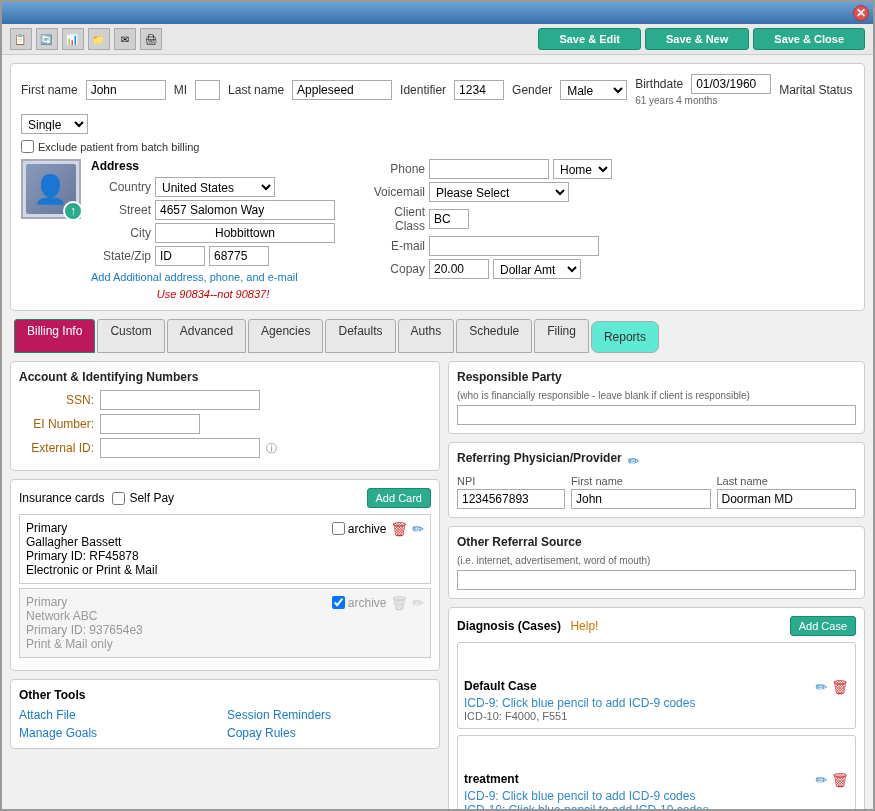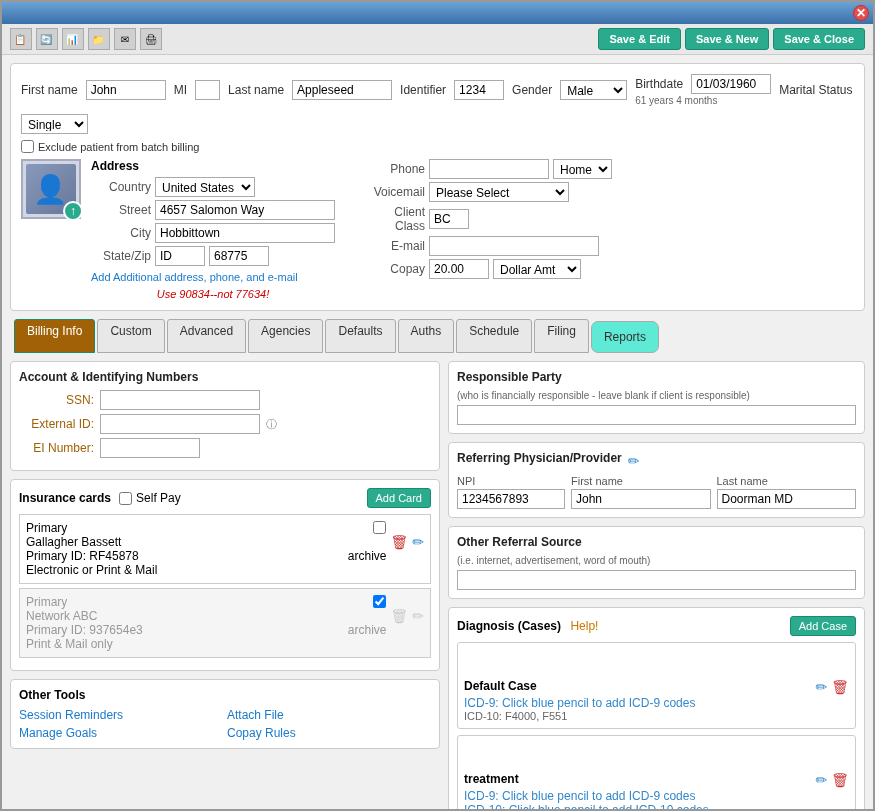--- a/index.html
+++ b/index.html
@@ -4,63 +4,63 @@
   <style>
     * { box-sizing: border-box; margin: 0; padding: 0; font-family: Arial, sans-serif; font-size: 12px; }
     body { background: #c0c0c0; width: 875px; height: 811px; overflow: hidden; }
     .window { background: #f0f0f0; border: 2px solid #999; width: 875px; height: 811px; display: flex; flex-direction: column; }
     .titlebar { background: linear-gradient(to bottom, #6ba3d6, #3a6fa8); height: 22px; display: flex; align-items: center; justify-content: flex-end; padding: 0 4px; }
     .titlebar-close { background: #e05050; border-radius: 50%; width: 16px; height: 16px; display: flex; align-items: center; justify-content: center; color: white; font-size: 11px; font-weight: bold; cursor: pointer; border: 1px solid #c03030; }
     .toolbar { background: #e8e8e8; padding: 4px 8px; display: flex; align-items: center; justify-content: space-between; border-bottom: 1px solid #ccc; }
     .toolbar-icons { display: flex; gap: 4px; }
     .toolbar-icon { width: 22px; height: 22px; background: #d0d0d0; border: 1px solid #aaa; display: flex; align-items: center; justify-content: center; cursor: pointer; font-size: 10px; }
     .toolbar-buttons { display: flex; gap: 4px; }
-    .btn-teal { background: #2aab8e; color: white; border: 1px solid #1a8a6e; padding: 4px 10px; cursor: pointer; border-radius: 3px; font-size: 11px; font-weight: bold; }
+    .btn-teal { background: #2aab8e; color: white; border: 1px solid #1a8a6e; padding: 4px 20px; cursor: pointer; border-radius: 3px; font-size: 11px; font-weight: bold; }
     .content { flex: 1; padding: 8px; overflow-y: auto; }
     .patient-form { background: white; border: 1px solid #ccc; border-radius: 4px; padding: 10px; margin-bottom: 8px; }
     .form-row { display: flex; align-items: center; gap: 8px; margin-bottom: 6px; flex-wrap: wrap; }
     .form-label { color: #333; white-space: nowrap; }
     .form-input { border: 1px solid #aaa; padding: 2px 4px; height: 20px; }
     .form-select { border: 1px solid #aaa; padding: 2px; height: 20px; background: white; }
     .patient-body { display: flex; gap: 10px; }
     .avatar-area { display: flex; flex-direction: column; align-items: center; }
     .avatar { width: 60px; height: 60px; background: #d0d8e8; border: 2px solid #aab; display: flex; align-items: center; justify-content: center; position: relative; }
     .avatar-img { width: 50px; height: 50px; background: #8899bb; border-radius: 2px; }
     .avatar-upload { background: #2aab8e; border-radius: 50%; width: 20px; height: 20px; display: flex; align-items: center; justify-content: center; color: white; font-size: 12px; position: absolute; bottom: -4px; right: -4px; cursor: pointer; border: 2px solid white; }
     .address-section { }
     .address-section .section-title { font-weight: bold; margin-bottom: 4px; }
     .address-row { display: flex; align-items: center; gap: 4px; margin-bottom: 3px; }
     .address-label { width: 60px; text-align: right; color: #555; }
     .phone-section { margin-left: 20px; }
     .warning-text { color: #cc0000; font-size: 11px; text-align: center; margin-top: 4px; font-style: italic; }
     .link-text { color: #1a7acc; cursor: pointer; font-size: 11px; }
     .tabs { display: flex; flex-wrap: wrap; gap: 2px; margin-bottom: 8px; padding: 0 4px; }
     .tab { padding: 4px 12px; border: 1px solid #aaa; background: #e8e8e8; cursor: pointer; border-radius: 3px 3px 0 0; color: #333; }
-    .tab.active { background: #a16207; color: white; border-color: #1a8a6e; }
+    .tab.active { background: #be185d; color: white; border-color: #1a8a6e; }
     .tab-reports { padding: 8px 12px; border: 1px solid #aaa; background: #5eead4; cursor: pointer; border-radius: 7px; color: #333; margin-top: 2px; }
     .main-content { display: flex; gap: 8px; }
     .left-col { flex: 0 0 430px; display: flex; flex-direction: column; gap: 8px; }
     .right-col { flex: 1; display: flex; flex-direction: column; gap: 8px; }
     .panel { background: white; border: 1px solid #ccc; border-radius: 4px; padding: 8px; }
     .panel-title { font-weight: bold; font-size: 12px; margin-bottom: 6px; color: #222; }
     .panel-subtitle { font-size: 10px; color: #666; margin-bottom: 4px; }
     .field-row { display: flex; align-items: center; gap: 6px; margin-bottom: 4px; }
     .field-label { width: 80px; color: #a16207; text-align: right; }
     .field-input { border: 1px solid #aaa; padding: 2px 4px; height: 20px; width: 160px; }
     .info-icon { color: #888; font-size: 11px; cursor: pointer; }
     .insurance-header { display: flex; align-items: center; justify-content: space-between; margin-bottom: 6px; }
-    .insurance-title { font-weight: bold; font-size: 12px; }
+    .insurance-title { font-weight: normal; font-size: 12px; }
     .self-pay-check { display: flex; align-items: center; gap: 4px; }
     .btn-green-sm { background: #2aab8e; color: white; border: 1px solid #1a8a6e; padding: 3px 8px; cursor: pointer; border-radius: 3px; font-size: 11px; }
     .insurance-card { border: 1px solid #ccc; padding: 6px; margin-bottom: 4px; background: white; }
     .insurance-card.disabled { background: #f5f5f5; color: #999; }
     .insurance-card-row { display: flex; justify-content: space-between; align-items: flex-start; }
     .insurance-info { font-size: 11px; }
     .insurance-actions { display: flex; align-items: center; gap: 4px; }
-    .archive-check { display: flex; align-items: flex-end; gap: 15px; font-size: 11px; flex-direction: column; }
+    .archive-check { display: flex; align-items: flex-start; gap: 3px; font-size: 11px; }
     .icon-btn { cursor: pointer; font-size: 14px; }
     .icon-delete { color: #cc3333; }
     .icon-edit { color: #3388cc; }
     .tools-title { font-weight: bold; margin-bottom: 6px; }
     .tools-grid { display: grid; grid-template-columns: 1fr 1fr; gap: 4px; }
     .tool-link { color: #1a7acc; cursor: pointer; font-size: 12px; }
     .responsible-party-input { width: 100%; border: 1px solid #aaa; padding: 2px 4px; height: 20px; }
     .referring-grid { display: grid; grid-template-columns: auto 1fr 1fr; gap: 6px; margin-top: 4px; }
     .referring-header { color: #555; font-size: 11px; margin-bottom: 2px; }
     .referring-input { border: 1px solid #aaa; padding: 2px 4px; height: 20px; width: 100%; }
@@ -145,41 +145,41 @@
               <span style="font-size:28px">👤</span>
             </div>
             <div class="avatar-upload">↑</div>
           </div>
         </div>
 
         <div class="address-section">
           <div class="section-title">Address</div>
           <div class="address-row">
             <span class="address-label">Country</span>
-            <select class="form-select" style="width:100px">
+            <select class="form-select" style="width:120px">
               <option>United States</option>
             </select>
           </div>
           <div class="address-row">
             <span class="address-label">Street</span>
             <input class="form-input" style="width: 180px;" value="4657 Salomon Way">
           </div>
           <div class="address-row">
             <span class="address-label">City</span>
-            <input class="form-input" style="width: 180px;" value="Hobbittown">
+            <input class="form-input" style="width: 180px; text-align: center;" value="Hobbittown">
           </div>
           <div class="address-row">
             <span class="address-label">State/Zip</span>
             <input class="form-input" style="width: 50px;" value="ID">
             <input class="form-input" style="width: 60px;" value="68775">
           </div>
           <div style="margin-top:4px">
             <span class="link-text">Add Additional address, phone, and e-mail</span>
           </div>
-          <div class="warning-text">Use 90834--not 77634!</div>
+          <div class="warning-text">Use 90834--not 90837!</div>
         </div>
 
         <div class="phone-section">
           <div class="address-row">
             <span class="address-label">Phone</span>
             <input class="form-input" style="width: 120px;">
             <select class="form-select">
               <option>Home</option><option>Cell</option><option>Work</option>
             </select>
           </div>
@@ -224,27 +224,27 @@
 
       <div class="left-col">
 
         <div class="panel">
           <div class="panel-title">Account &amp; Identifying Numbers</div>
           <div class="field-row">
             <span class="field-label" style="width:75px;text-align:right">SSN:</span>
             <input class="field-input" style="">
           </div>
           <div class="field-row">
+            <span class="field-label" style="width:75px;text-align:right">EI Number:</span>
+            <input class="field-input" style="width: 100px;">
+          </div>
+          <div class="field-row">
             <span class="field-label" style="width:75px;text-align:right">External ID:</span>
             <input class="field-input" style="">
             <span class="info-icon">ⓘ</span>
-          </div>
-          <div class="field-row">
-            <span class="field-label" style="width:75px;text-align:right">EI Number:</span>
-            <input class="field-input" style="width: 100px;">
           </div>
         </div>
 
         <div class="panel">
           <div class="insurance-header">
             <div style="display:flex;align-items:center;gap:8px">
               <span class="insurance-title">Insurance cards</span>
               <div class="self-pay-check">
                 <input type="checkbox" style="">
                 <span>Self Pay</span>
@@ -288,22 +288,22 @@
                 <span class="icon-btn icon-delete" style="color:#ccc">🗑</span>
                 <span class="icon-btn icon-edit" style="color:#ccc">✏</span>
               </div>
             </div>
           </div>
         </div>
 
         <div class="panel">
           <div class="tools-title">Other Tools</div>
           <div class="tools-grid">
+            <span class="tool-link">Attach File</span>
             <span class="tool-link">Session Reminders</span>
-            <span class="tool-link">Attach File</span>
             <span class="tool-link">Manage Goals</span>
             <span class="tool-link">Copay Rules</span>
           </div>
         </div>
       </div>
 
       <div class="right-col">
 
         <div class="panel">
           <div class="panel-title">Responsible Party</div>

